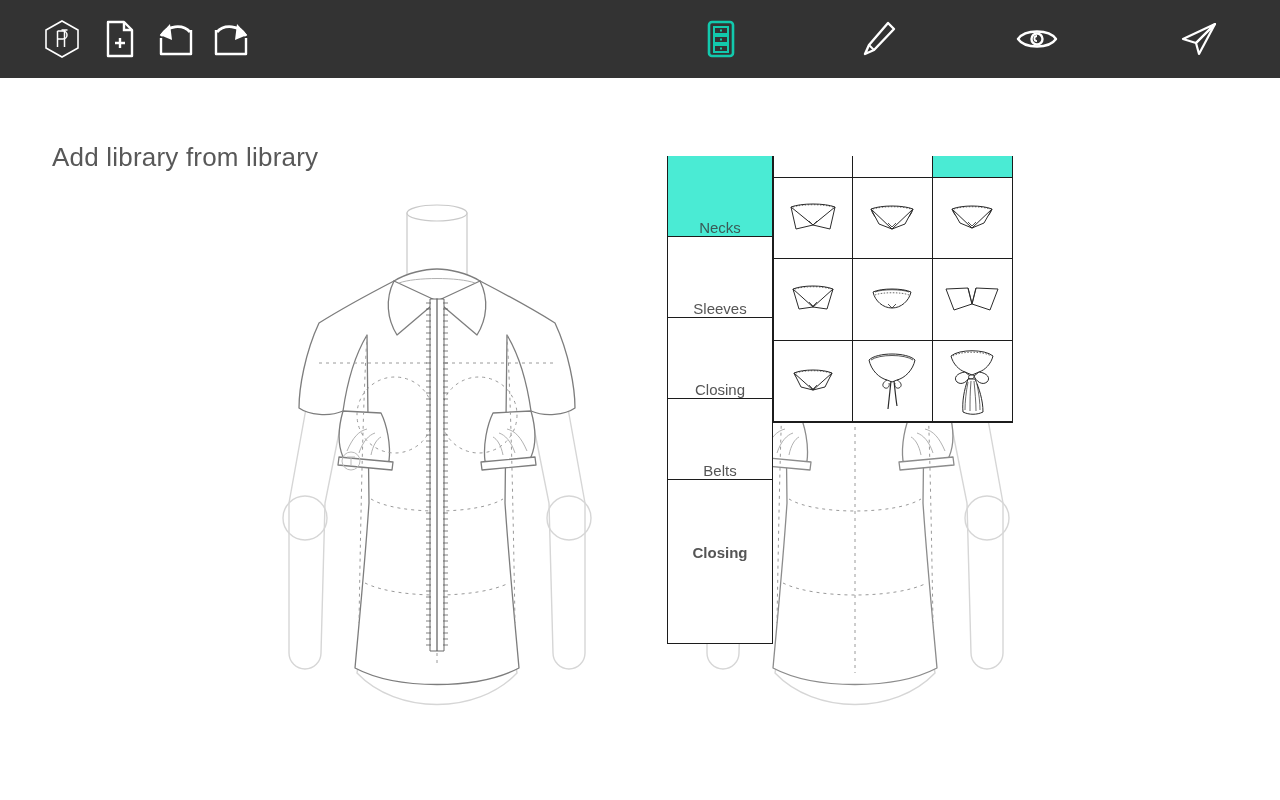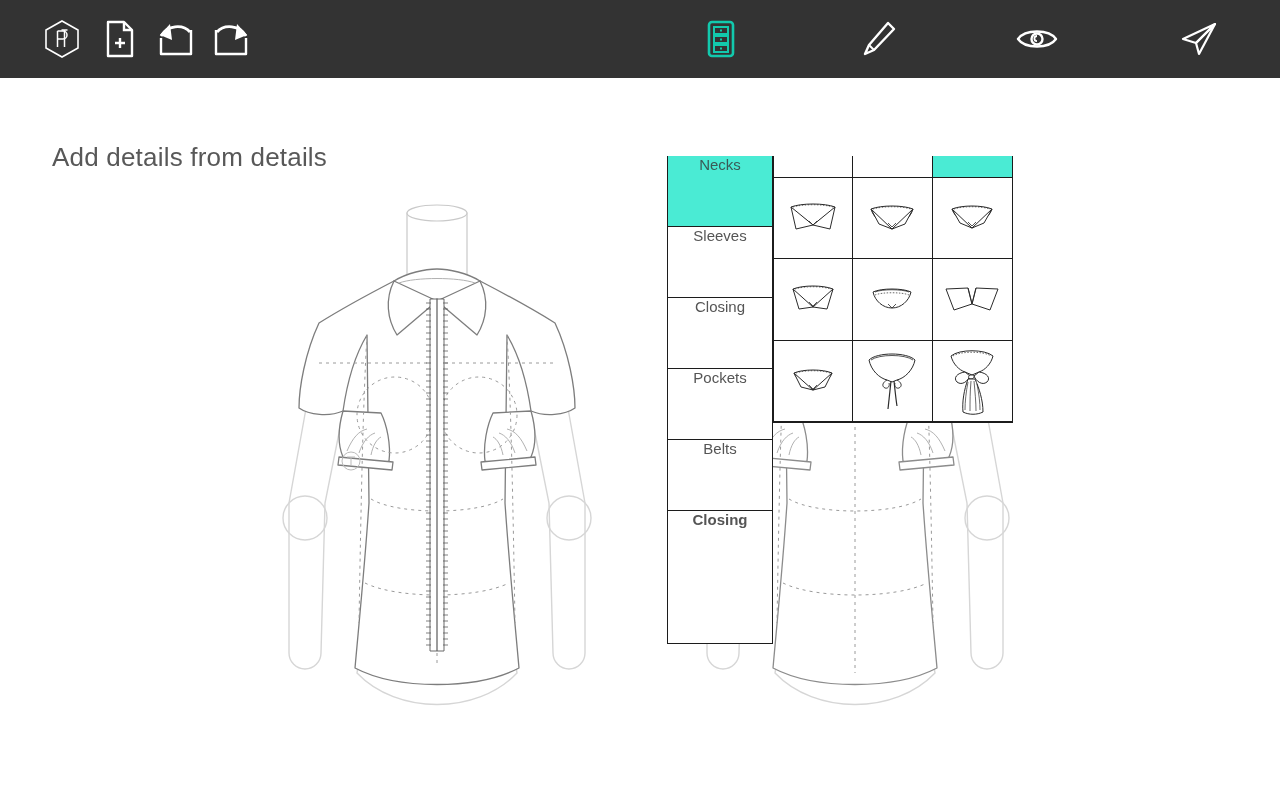--- a/index.html
+++ b/index.html
@@ -57,22 +57,22 @@
     width: 346px; height: 490px;
   }
   #cat-list {
     position: absolute; left: 0; top: 0;
     width: 106px; height: 488px;
     background: #ffffff;
     border: 1px solid #1c1c1c;
     border-top: none;
   }
   .cat-item {
-    height: 71px;
-    display: flex; align-items: flex-start; justify-content: center;
+    height: 81px;
+    display: flex; align-items: flex-end; justify-content: center;
     border-bottom: 1px solid #1c1c1c;
     font-size: 15px; color: #555555;
     background: #ffffff;
     cursor: pointer;
     user-select: none;
   }
   .cat-item:last-child { border-bottom: none; font-weight: bold; }
   .cat-item.active { background: #4aebd4; color: #3a5a56; }
 
   #thumb-grid {
@@ -181,21 +181,21 @@
       <svg width="40" height="38" viewBox="0 0 40 38" fill="none" stroke="#ffffff" stroke-width="2.2">
         <path d="M36 4 L4 19 L17 23 Z" stroke-linejoin="round"></path>
         <path d="M36 4 L17 23 L20 34 Z" stroke-linejoin="round"></path>
       </svg>
     </span>
   </div>
 </div>
 
 <div id="canvas">
 
-  <div id="page-title">Add details from details</div>
+  <div id="page-title">Add library from library</div>
 
   <div class="flat-front">
     <svg width="380" height="560" viewBox="0 0 380 560" fill="none">
       <g stroke="#d6d6d6" stroke-width="1.4" fill="none">
         <path d="M60 200 L42 300 L42 450 a16 16 0 0 0 32 0 L78 300 L96 210"></path>
         <path d="M320 200 L338 300 L338 450 a16 16 0 0 1 -32 0 L302 300 L284 210"></path>
         <circle cx="58" cy="315" r="22"></circle>
         <circle cx="322" cy="315" r="22"></circle>
         <path d="M118 420 C150 470 230 470 262 420 L270 470 C230 512 150 512 110 470 Z"></path>
       </g>
@@ -332,23 +332,20 @@
       <div class="cat-item active">
         <span>Necks</span>
       </div>
       <div class="cat-item">
         <span>Sleeves</span>
       </div>
       <div class="cat-item">
         <span>Closing</span>
       </div>
       <div class="cat-item">
-        <span>Pockets</span>
-      </div>
-      <div class="cat-item">
         <span>Belts</span>
       </div>
       <div class="cat-item">
         <span>Closing</span>
       </div>
     </div>
 
     <div id="thumb-grid">
 
       <div class="thumb-cell"></div>

